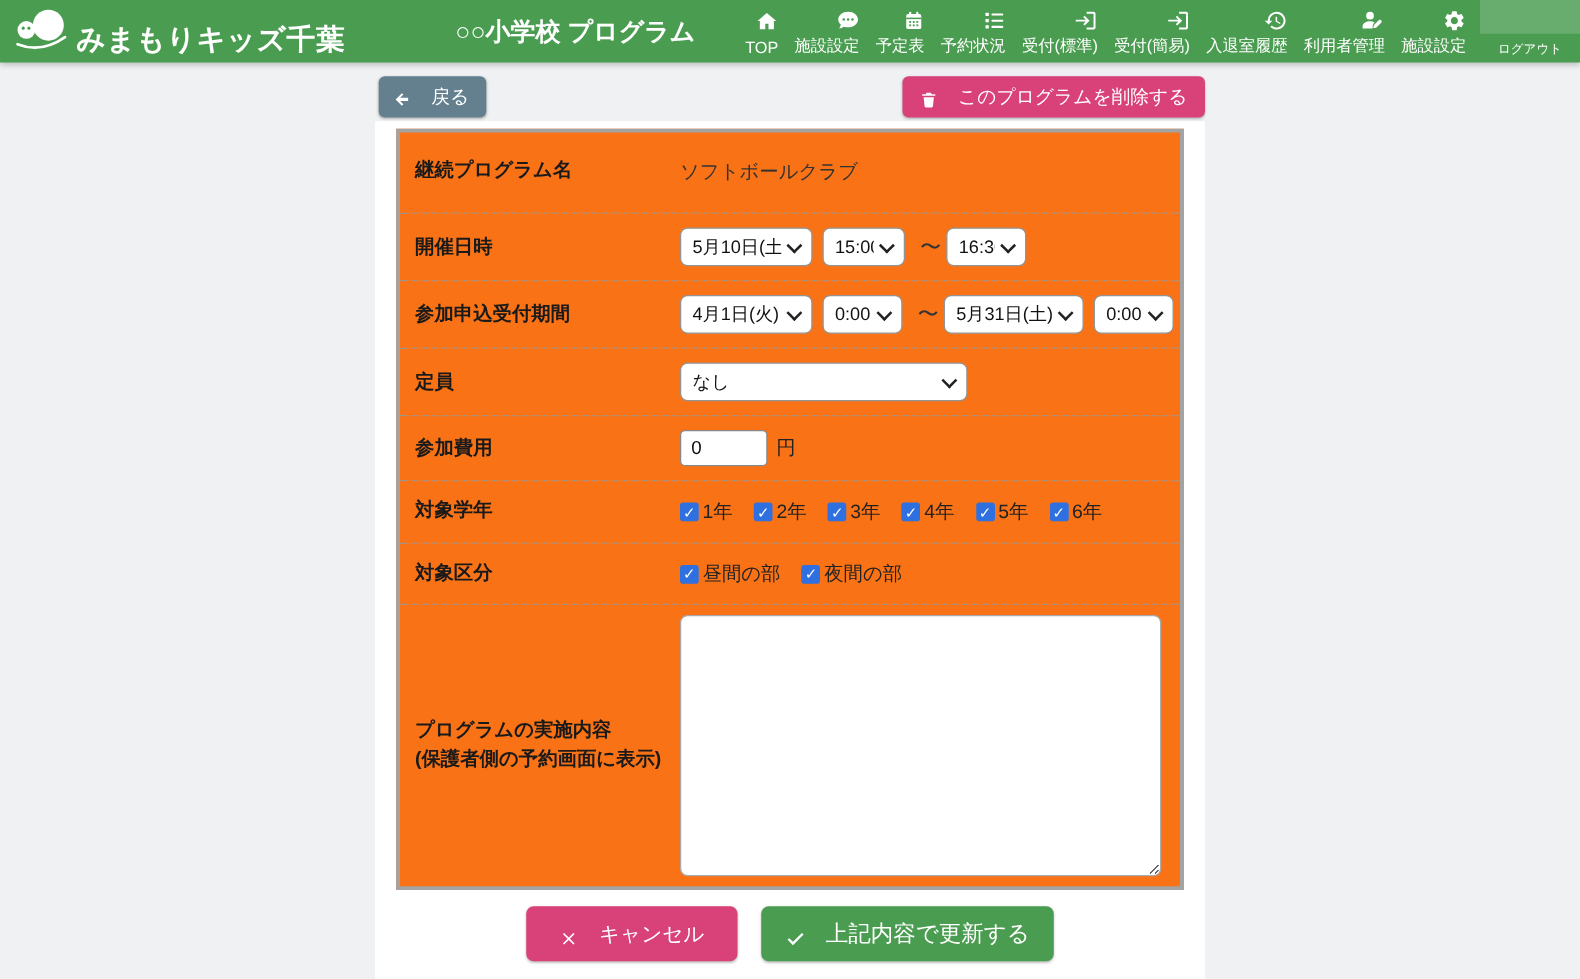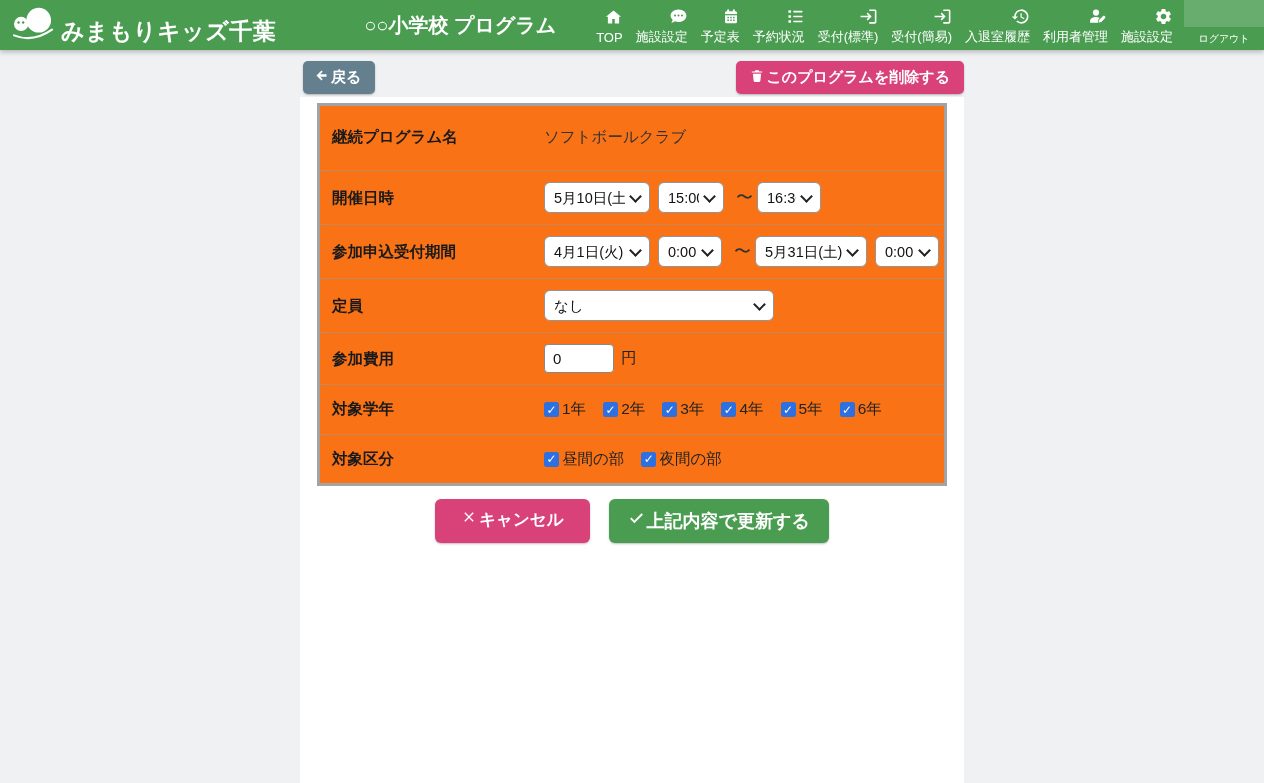--- a/index.html
+++ b/index.html
@@ -29,22 +29,22 @@
     display:flex; align-items:flex-end; justify-content:center; cursor:pointer;
   }
   .logout-glow { position:absolute; top:0; left:0; right:0; height:27px; background:rgba(255,255,255,.17); }
   .logout-label { color:#fff; font-size:10px; padding-bottom:4px; position:relative; }
   
   .toolbar-wrap { height:47px; }
   .toolbar {
     width:664px; margin:0 auto; padding-top:11px;
     display:flex; justify-content:space-between; align-items:flex-start;
   }
-  .btn { border:none; cursor:pointer; color:#fff; display:inline-flex; align-items:flex-start; gap:2px;
-         box-shadow:0 1px 2px rgba(0,0,0,.25);font-weight:bold; }
+  .btn { border:none; cursor:pointer; color:#fff; display:inline-flex; align-items:flex-end; gap:16px;
+         box-shadow:0 1px 2px rgba(0,0,0,.25); }
   .btn svg { fill:#fff; }
   .btn-back { background:#64808f; font-size:15px; padding:7px 14px 7px 11px; border-radius:5px; margin-left:3px; }
   .btn-delete { background:#d94179; font-size:15px; padding:7px 14px; border-radius:5px; }
   
   .whitecol {
     width:664px; height:686px; margin:0 auto; background:#fff;
     padding:6px 17px 0;
   }
   .panel { border:3px solid #a3a3a3; background:#f97316; }
   .row {
@@ -327,20 +327,29 @@
               <span class="cb-box"></span>
               <span>昼間の部</span>
             </label>
           <label class="cb">
               <span class="cb-box"></span>
               <span>夜間の部</span>
             </label>
         </div>
       </div>
 
+      <div class="row r-desc">
+        <div class="row-label">
+          <div>プログラムの実施内容</div>
+          <div>(保護者側の予約画面に表示)</div>
+        </div>
+        <div class="row-value">
+          <textarea class="desc-textarea" style=""></textarea>
+        </div>
+      </div>
 
     </div>
 
     <div class="actions">
       <button class="btn btn-cancel">
         <span style="display:flex;">
           <svg width="16" height="16" viewBox="0 0 24 24">
               <path d="M19 6.4 17.6 5 12 10.6 6.4 5 5 6.4 10.6 12 5 17.6 6.4 19 12 13.4 17.6 19 19 17.6 13.4 12z"></path>
             </svg>
         </span>

